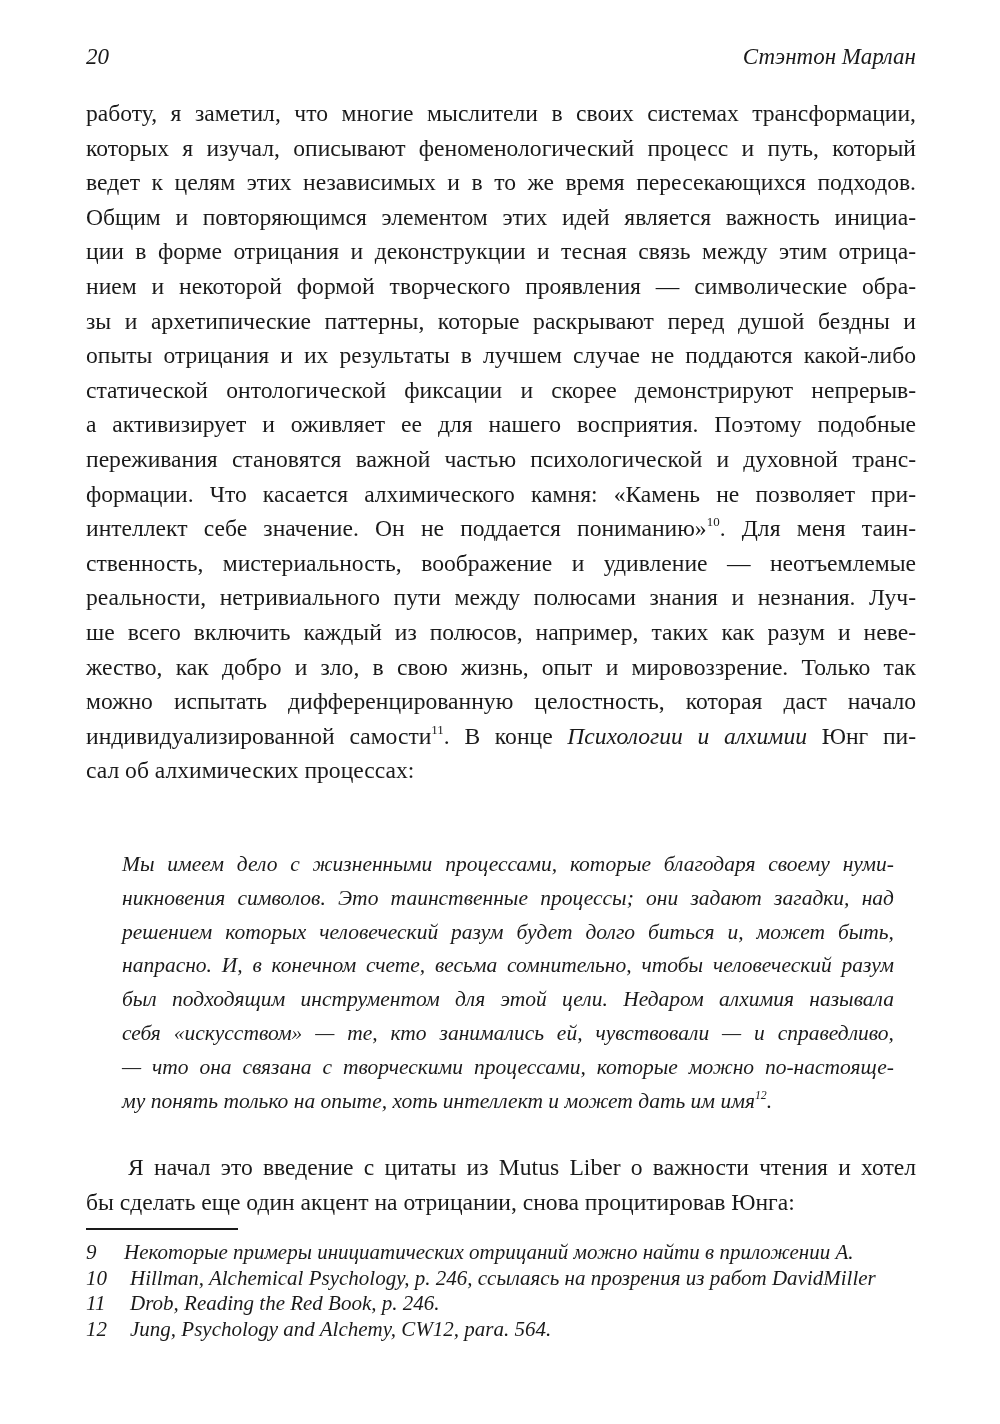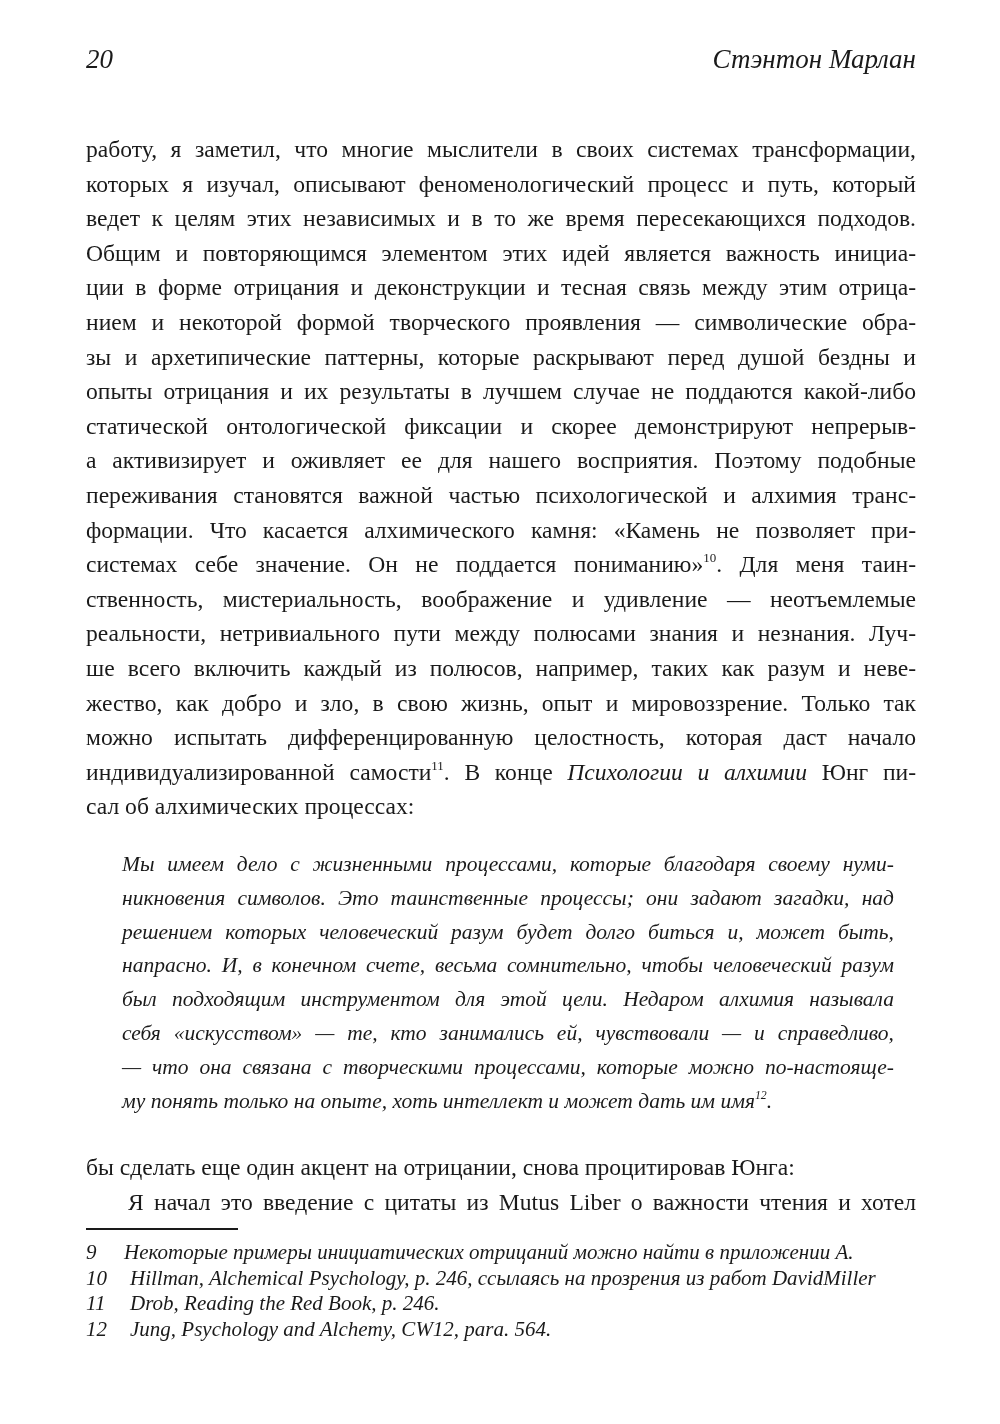--- a/index.html
+++ b/index.html
@@ -21,33 +21,33 @@
       top: 0;
       width: 830px;
     }
     .running-header {
       position: absolute;
       top: 44px;
       left: 0;
       width: 830px;
       height: 30px;
       font-style: italic;
-      font-size: 27px;
+      font-size: 23px;
     }
     .page-number { position: absolute; left: 0; top: 0; }
     .running-title { position: absolute; right: 0; top: 0; }
 
     .body-text {
       position: absolute;
       left: 0;
       width: 830px;
       font-size: 23.6px;
       line-height: 34.6px;
     }
-    .p1 { top: 96px; margin-top: 36px; }
+    .p1 { top: 96px; }
     .line {
       display: block;
       text-align: justify;
       text-align-last: justify;
       white-space: nowrap;
       height: 34.6px;
     }
     .line.last {
       text-align-last: left;
     }
@@ -113,23 +113,23 @@
     <span class="line">работу, я заметил, что многие мыслители в своих системах трансформации,</span>
     <span class="line">которых я изучал, описывают феноменологический процесс и путь, который</span>
     <span class="line">ведет к целям этих независимых и в то же время пересекающихся подходов.</span>
     <span class="line">Общим и повторяющимся элементом этих идей является важность инициа-</span>
     <span class="line">ции в форме отрицания и деконструкции и тесная связь между этим отрица-</span>
     <span class="line">нием и некоторой формой творческого проявления — символические обра-</span>
     <span class="line">зы и архетипические паттерны, которые раскрывают перед душой бездны и</span>
     <span class="line">опыты отрицания и их результаты в лучшем случае не поддаются какой-либо</span>
     <span class="line">статической онтологической фиксации и скорее демонстрируют непрерыв-</span>
     <span class="line">а активизирует и оживляет ее для нашего восприятия. Поэтому подобные</span>
-    <span class="line">переживания становятся важной частью психологической и алхимия транс-</span>
+    <span class="line">переживания становятся важной частью психологической и духовной транс-</span>
     <span class="line">формации. Что касается алхимического камня: «Камень не позволяет при-</span>
-    <span class="line"><span>системах себе значение. Он не поддается пониманию»</span><sup>10</sup><span>. Для меня таин-</span></span>
+    <span class="line"><span>интеллект себе значение. Он не поддается пониманию»</span><sup>10</sup><span>. Для меня таин-</span></span>
     <span class="line">ственность, мистериальность, воображение и удивление — неотъемлемые</span>
     <span class="line">реальности, нетривиального пути между полюсами знания и незнания. Луч-</span>
     <span class="line">ше всего включить каждый из полюсов, например, таких как разум и неве-</span>
     <span class="line">жество, как добро и зло, в свою жизнь, опыт и мировоззрение. Только так</span>
     <span class="line">можно испытать дифференцированную целостность, которая даст начало</span>
     <span class="line"><span>индивидуализированной самости</span><sup>11</sup><span>. В конце </span><i>Психологии и алхимии</i><span> Юнг пи-</span></span>
     <span class="line last">сал об алхимических процессах:</span>
   </div>
 
   <div class="blockquote">
@@ -137,22 +137,22 @@
     <span class="line">никновения символов. Это таинственные процессы; они задают загадки, над</span>
     <span class="line">решением которых человеческий разум будет долго биться и, может быть,</span>
     <span class="line">напрасно. И, в конечном счете, весьма сомнительно, чтобы человеческий разум</span>
     <span class="line">был подходящим инструментом для этой цели. Недаром алхимия называла</span>
     <span class="line">себя «искусством» — те, кто занимались ей, чувствовали — и справедливо,</span>
     <span class="line">— что она связана с творческими процессами, которые можно по-настояще-</span>
     <span class="line last"><span>му понять только на опыте, хоть интеллект и может дать им имя</span><sup>12</sup><span>.</span></span>
   </div>
 
   <div class="body-text p2">
+    <span class="line indent">Я начал это введение с цитаты из Mutus Liber о важности чтения и хотел</span>
     <span class="line last">бы сделать еще один акцент на отрицании, снова процитировав Юнга:</span>
-    <span class="line indent">Я начал это введение с цитаты из Mutus Liber о важности чтения и хотел</span>
   </div>
 
   <div class="footnote-rule"></div>
 
   <div class="footnotes">
     <span class="footnote"><span class="fn-num">9</span><span>Некоторые примеры инициатических отрицаний можно найти в приложении А.</span></span>
     <span class="footnote"><span class="fn-num wide">10</span><span>Hillman, Alchemical Psychology, p. 246, ссылаясь на прозрения из работ DavidMiller</span></span>
     <span class="footnote"><span class="fn-num wide">11</span><span>Drob, Reading the Red Book, p. 246.</span></span>
     <span class="footnote"><span class="fn-num wide">12</span><span>Jung, Psychology and Alchemy, CW12, para. 564.</span></span>
   </div>

